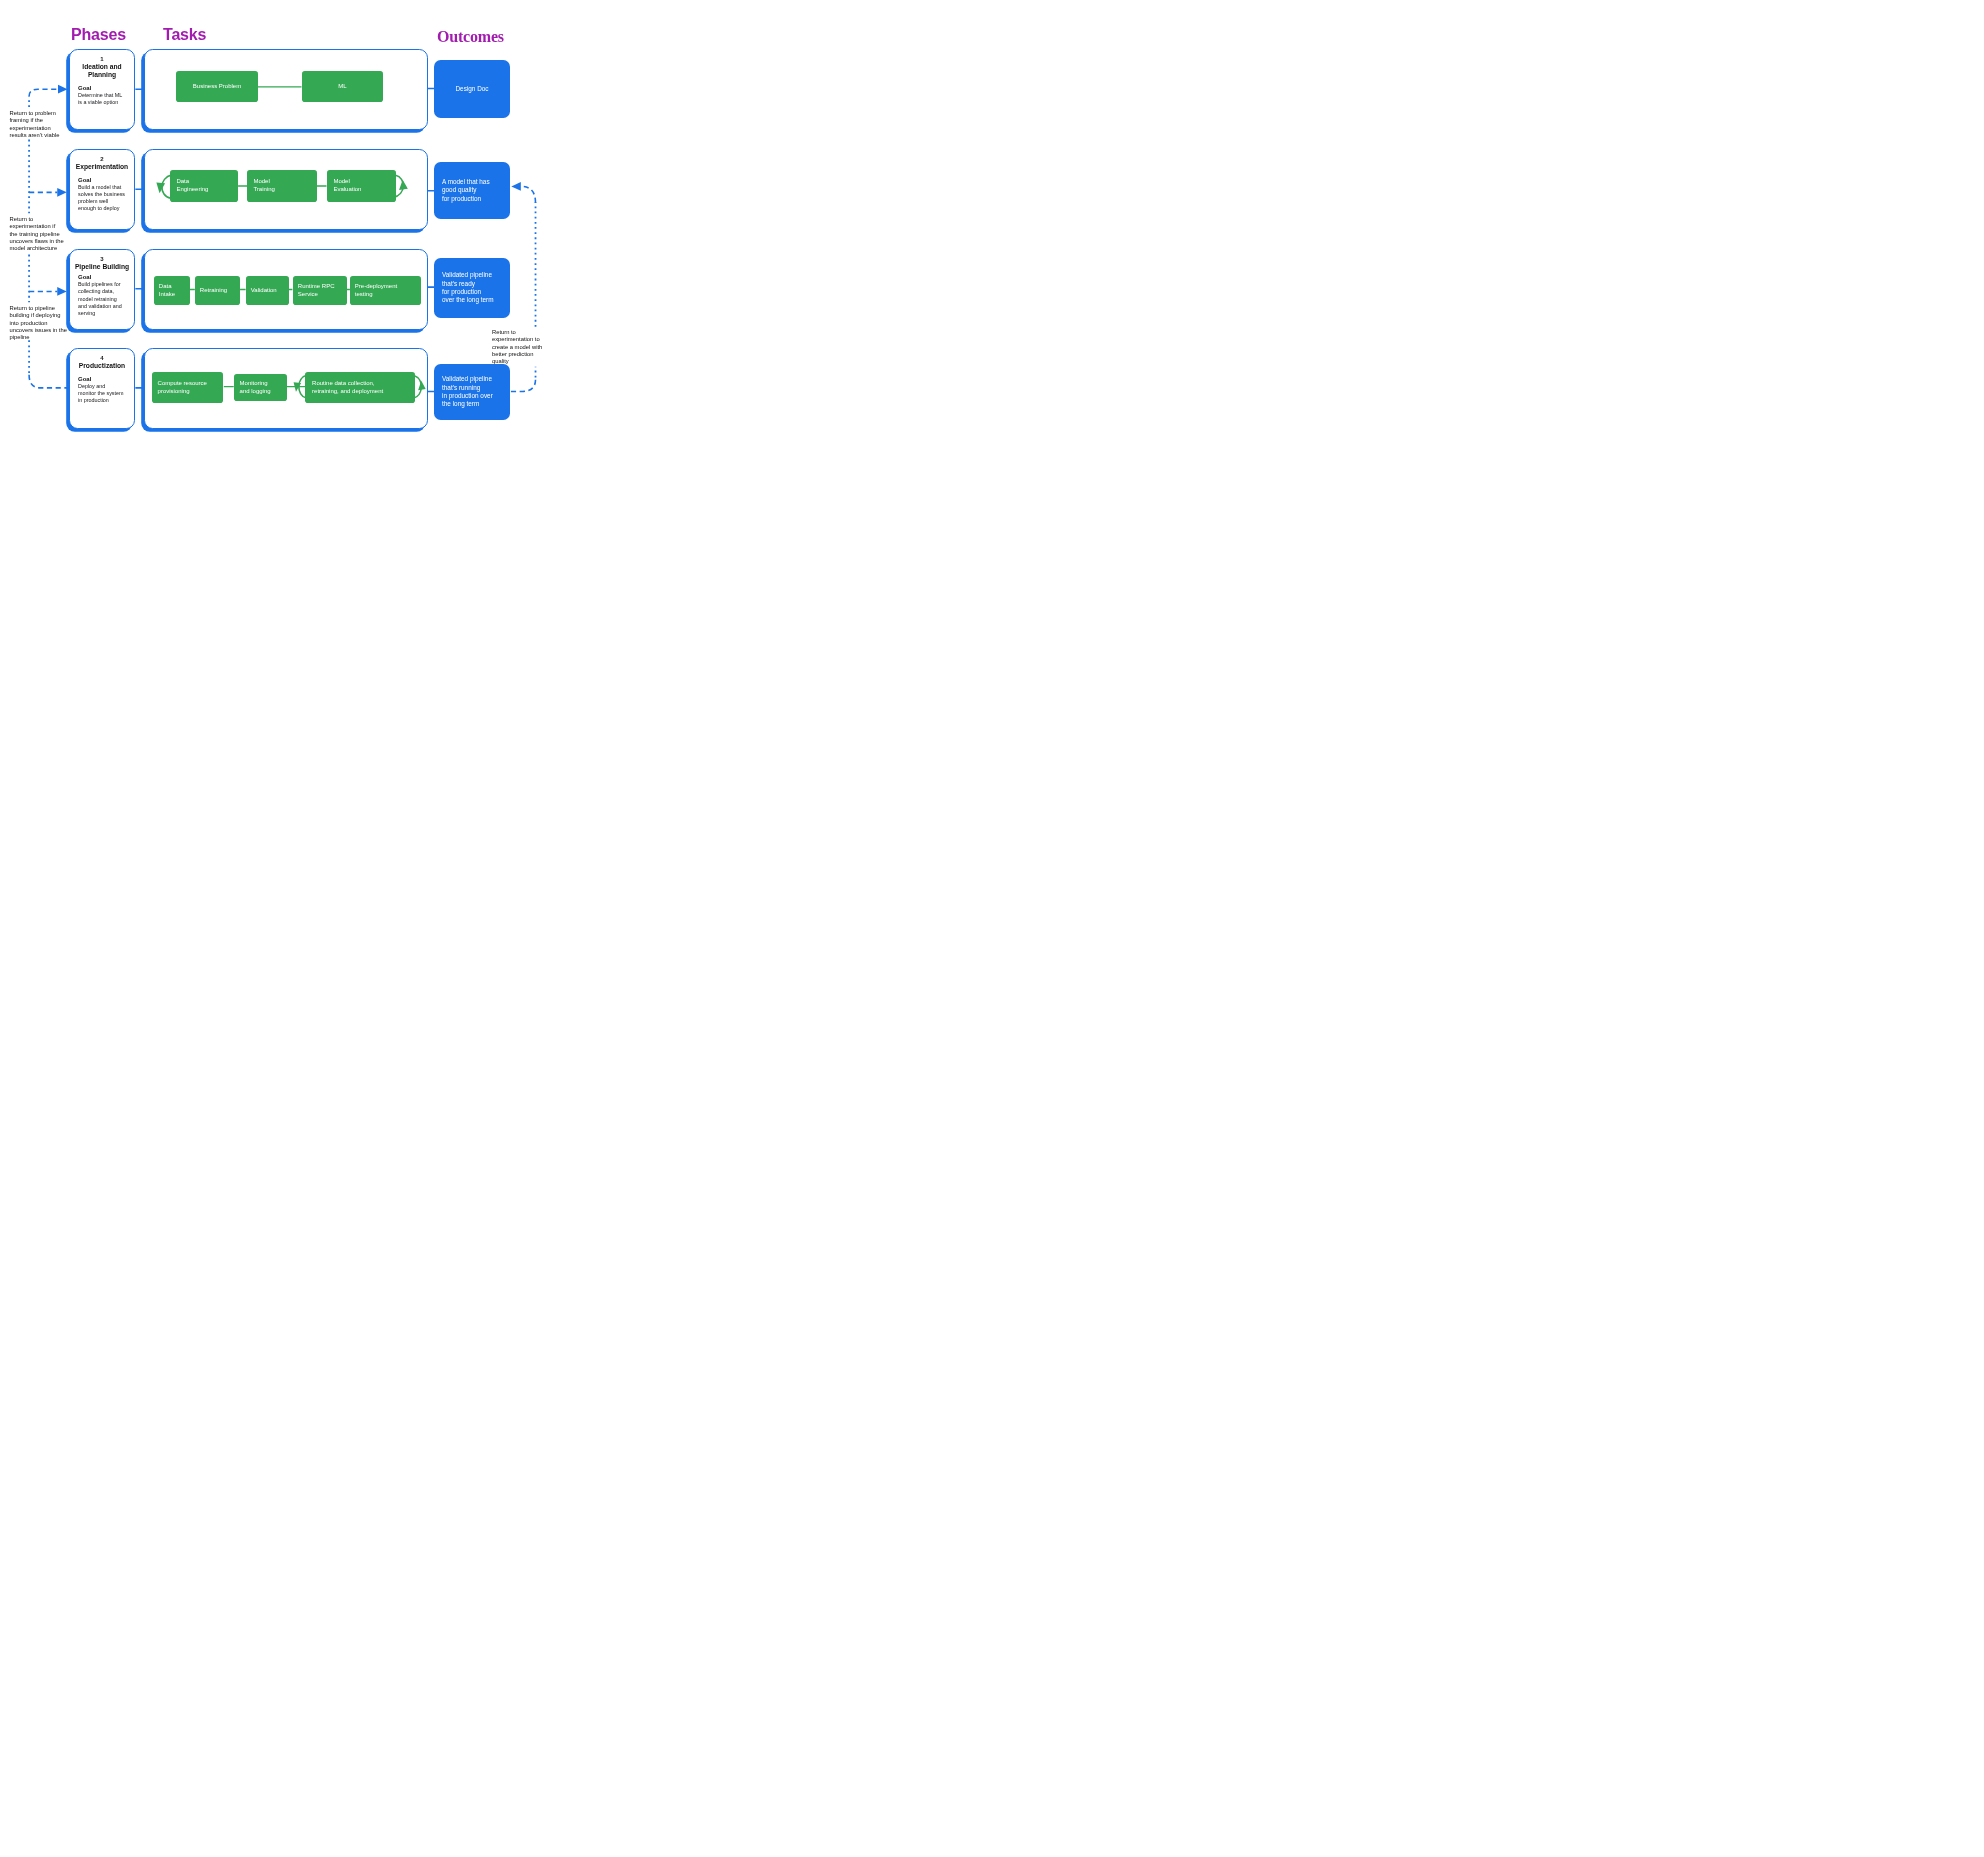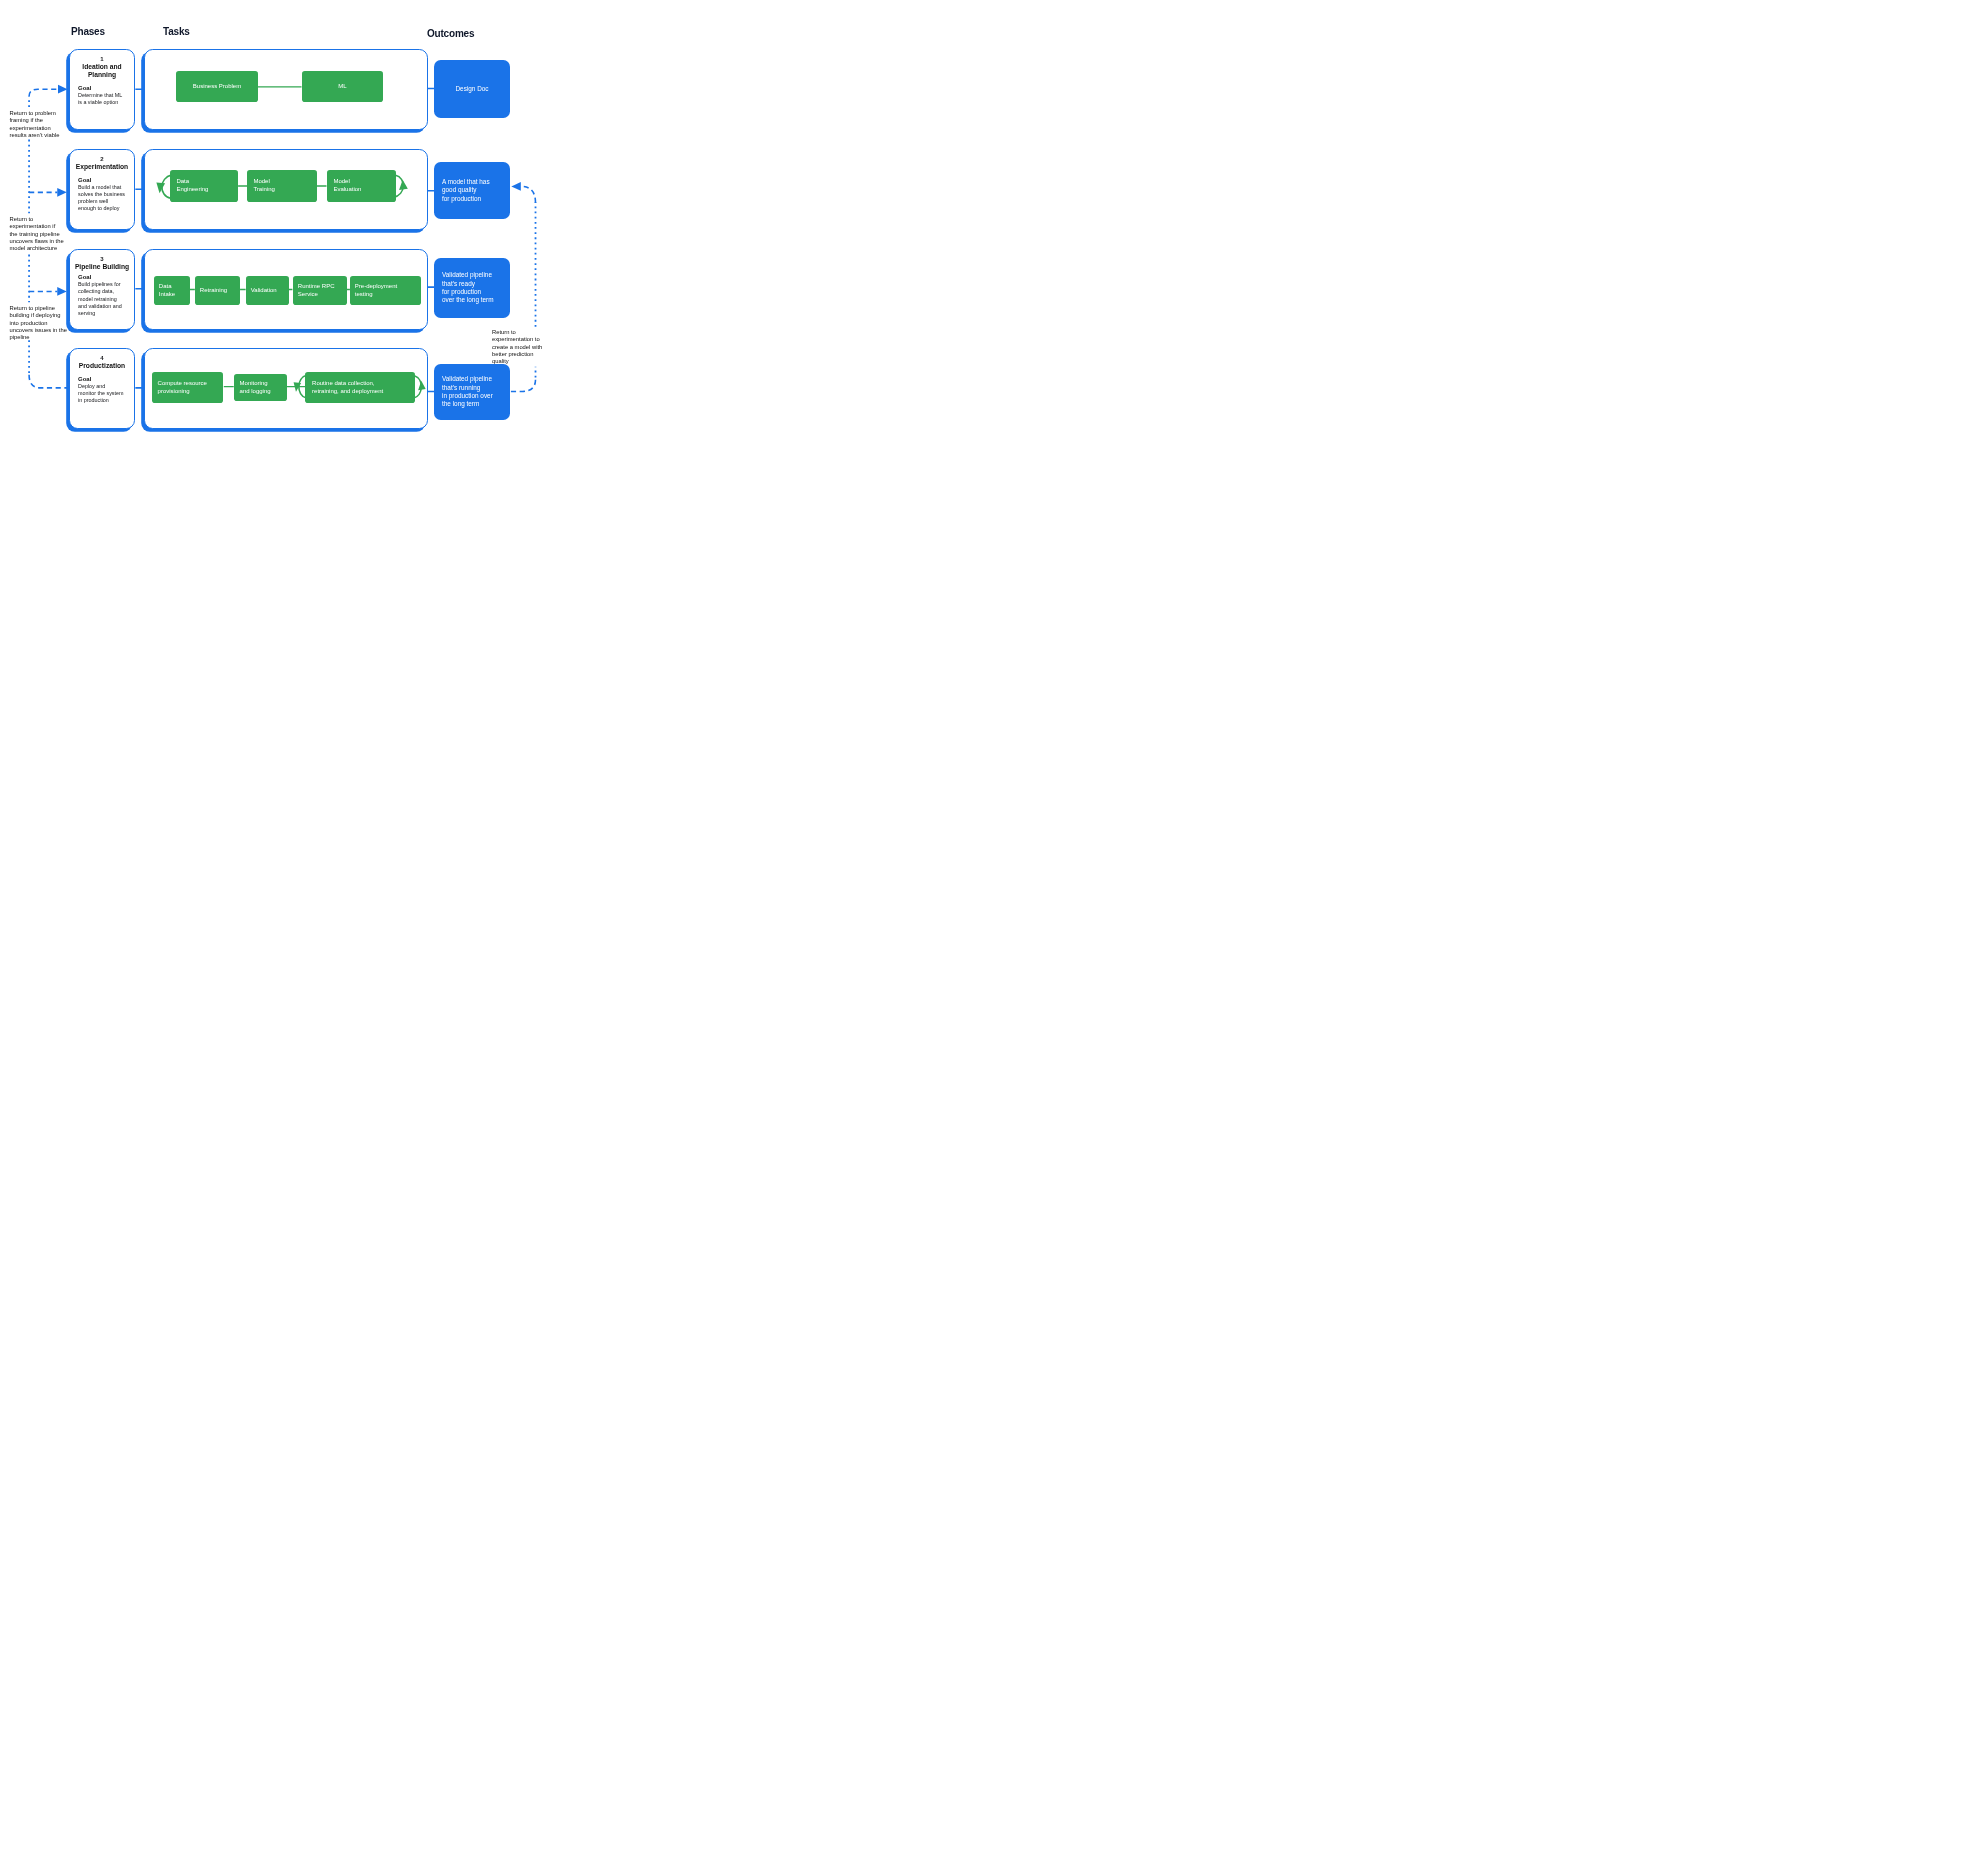--- a/index.html
+++ b/index.html
@@ -6,21 +6,21 @@
   .canvas{
     position:relative;
     width:563px;height:464px;
     background:#ffffff;
     font-family:"Liberation Sans", sans-serif;
     color:#202124;
     overflow:hidden;
   }
   .col-header{
     position:absolute;
-    font-size:10px;font-weight:700;color:#0f172a;
+    font-size:16px;font-weight:700;color:#a21caf;
     letter-spacing:-0.2px;
     white-space:nowrap;
   }
   .phase-card{
     position:absolute;left:69px;width:66px;
     background:#fff;
     border:1.6px solid #1a73e8;
     border-radius:8.7px;
     box-shadow:-2.8px 2.8px 0 0 #1a73e8;
     box-sizing:border-box;
@@ -75,21 +75,21 @@
   .dash{stroke:#1a73e8;stroke-width:4;fill:none;stroke-dasharray:13 9;}
   .dots{stroke:#1a73e8;stroke-width:4.5;fill:none;stroke-dasharray:4.5 8.5;}
 </style>
 </head>
 <body>
 
 <div class="canvas">
 
   <div class="col-header" style="left:71px;top:26px;">Phases</div>
   <div class="col-header" style="left:146px;top:26px;margin-left:17px;">Tasks</div>
-  <div class="col-header" style="left:427px;top:28px;">Outcomes</div>
+  <div class="col-header" style="left:437px;top:28px;font-family:Liberation Serif, serif;">Outcomes</div>
 
   <div class="phase-card" style="top:49px;height:81px;">
     <div class="phase-number">1</div>
     <div class="phase-title">Ideation and
 Planning</div>
     <div class="phase-goal">
       <div class="goal-label">Goal</div>
       <div class="goal-text">Determine that ML
 is a viable option</div>
     </div>

